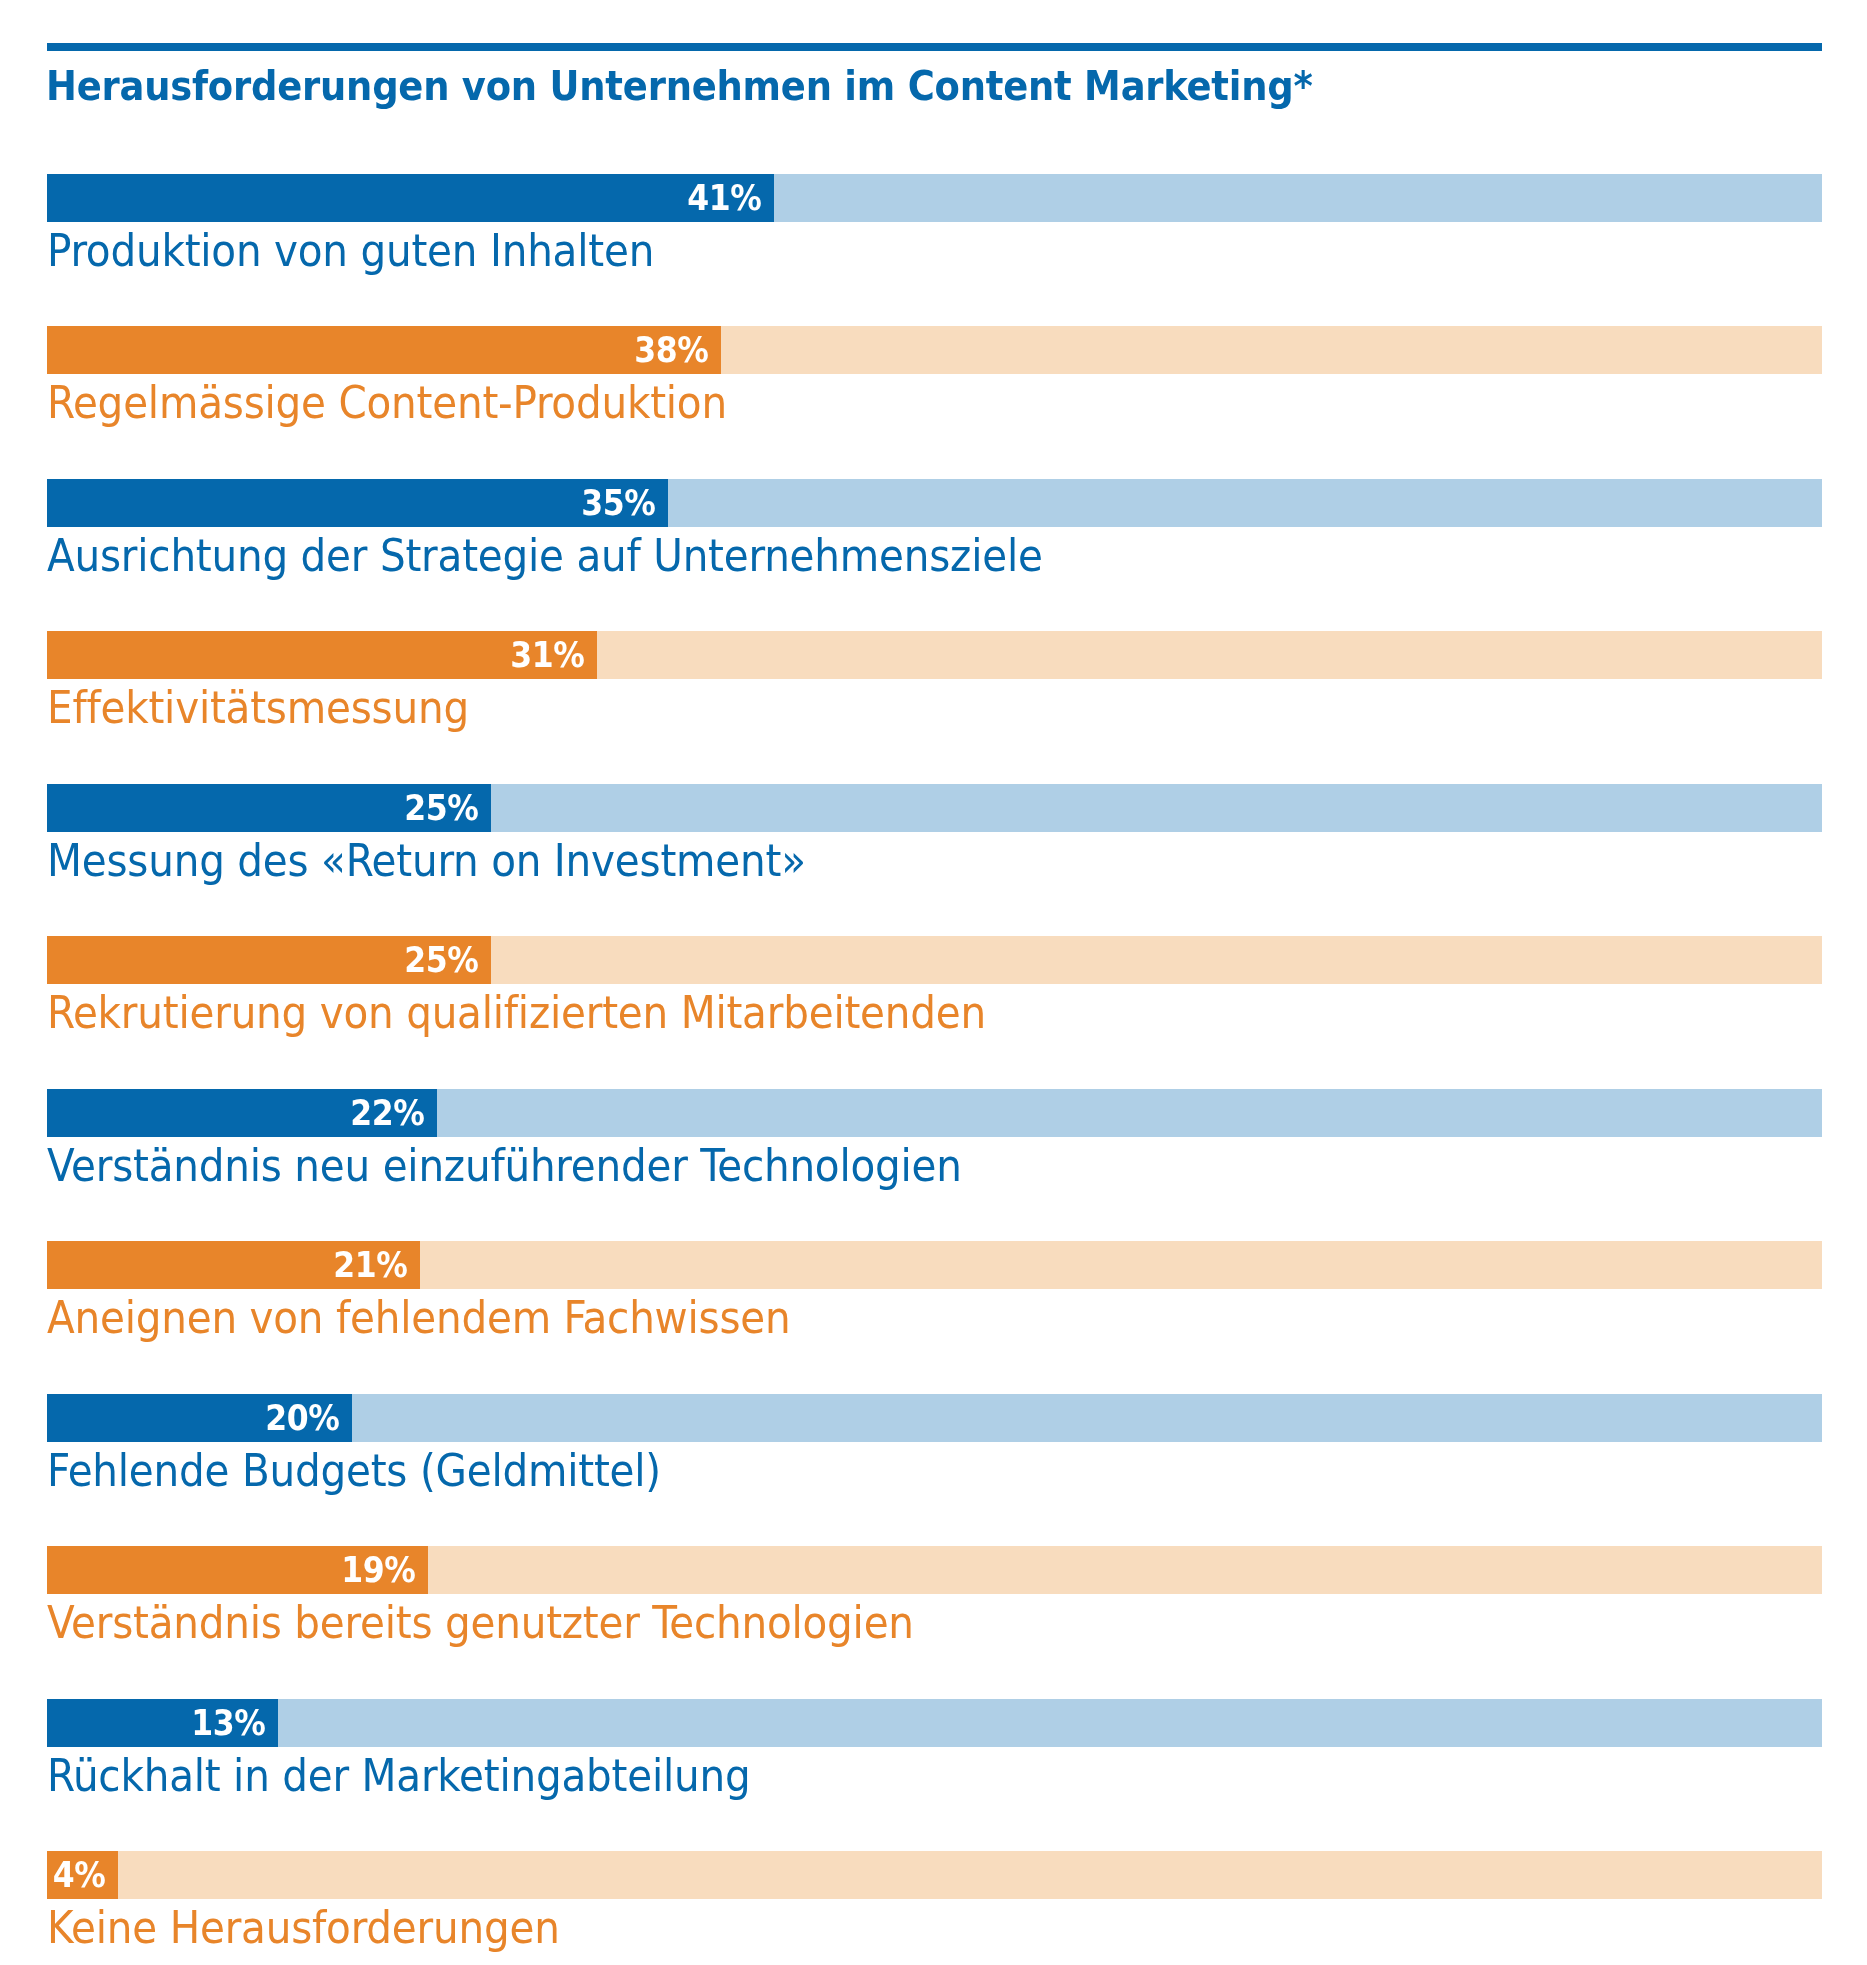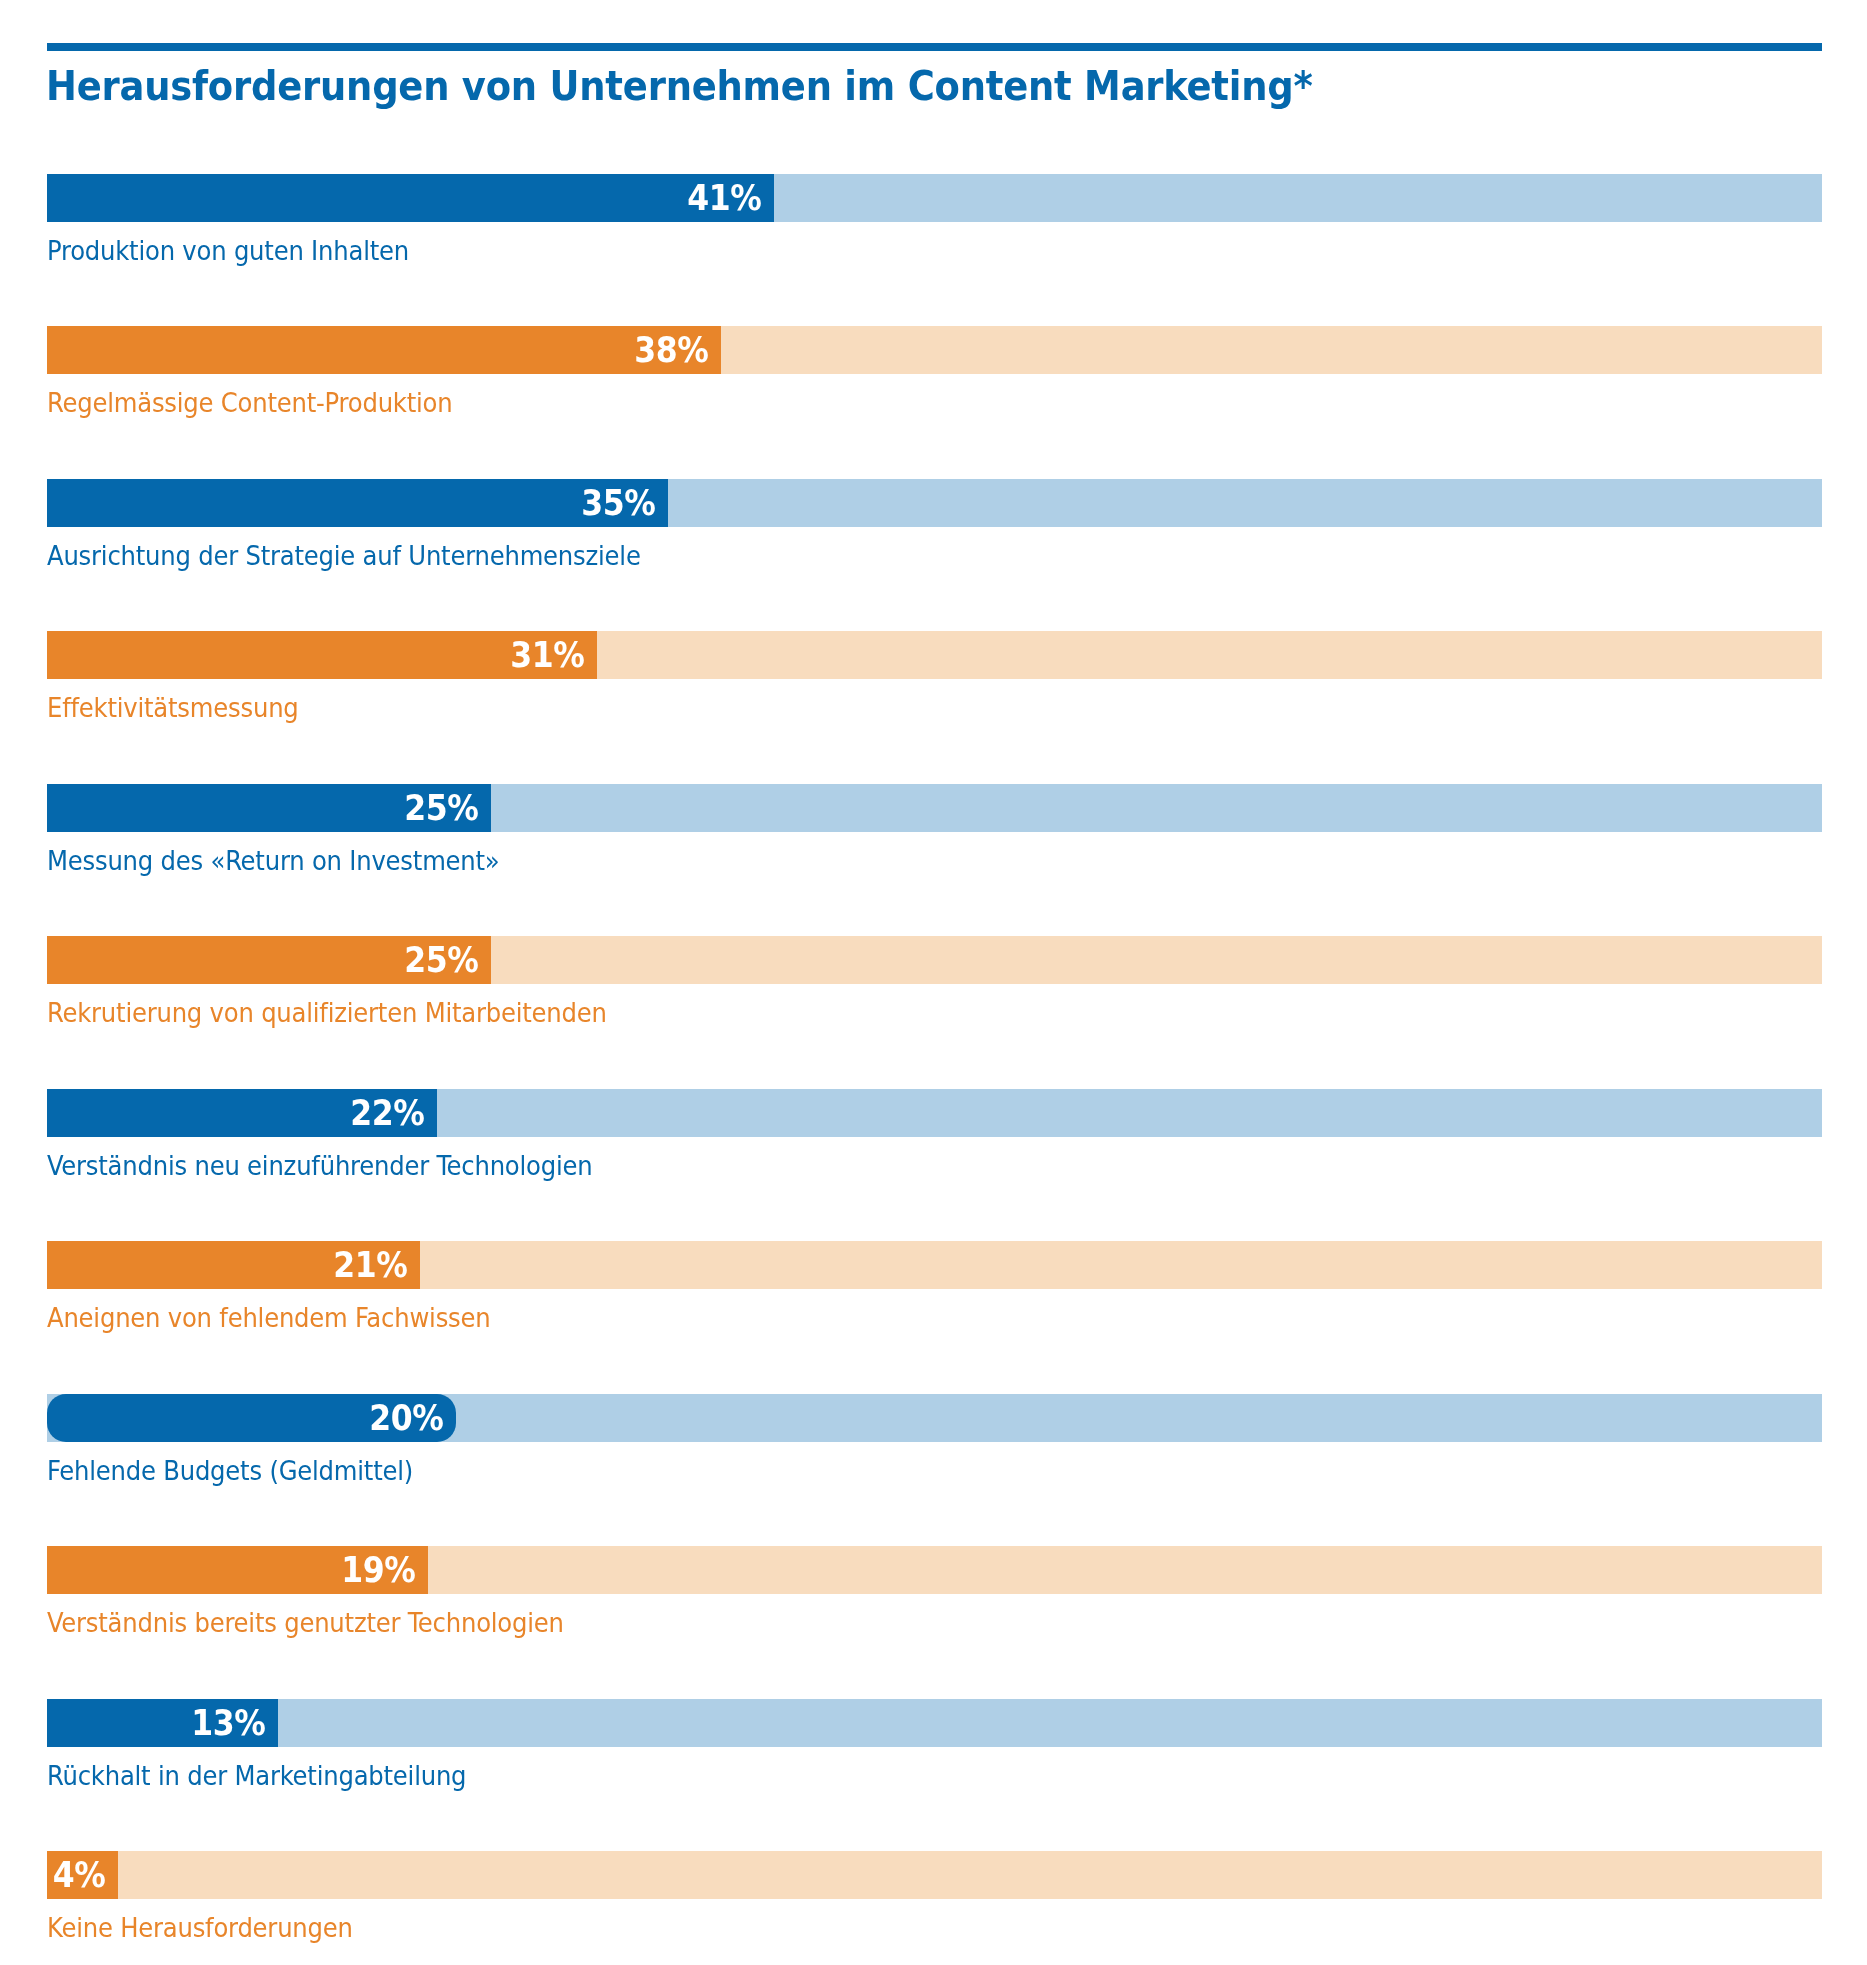--- a/index.html
+++ b/index.html
@@ -94,21 +94,21 @@
     right: 12.6px;
     color: #ffffff;
   }
 
   .bar-label {
     position: absolute;
     left: 0;
     top: 55px;
     height: 43px;
     line-height: 43px;
-    font-size: 27px;
+    font-size: 45px;
     font-weight: normal;
     white-space: nowrap;
     letter-spacing: -0.2px;
   }
 
   
   .c-blue-dark   { background: #0568AC; }
   .c-blue-light  { background: #AFCFE6; }
   .c-orange-dark { background: #E8852A; }
   .c-orange-light{ background: #F8DCBE; }
@@ -184,21 +184,21 @@
       <div class="bar-row" style="top: 1067px;">
         <div class="bar-track c-orange-light">
           <div class="bar-fill c-orange-dark" style="width: 373px; padding-left: 19px;">
             <div class="bar-value inside">21%</div>
           </div>
         </div>
         <div class="bar-label t-orange">Aneignen von fehlendem Fachwissen</div>
       </div>
       <div class="bar-row" style="top: 1220px;">
         <div class="bar-track c-blue-light">
-          <div class="bar-fill c-blue-dark" style="width: 409px; border-radius: 19px;">
+          <div class="bar-fill c-blue-dark" style="width: 305px;">
             <div class="bar-value inside">20%</div>
           </div>
         </div>
         <div class="bar-label t-blue">Fehlende Budgets (Geldmittel)</div>
       </div>
       <div class="bar-row" style="top: 1372px;">
         <div class="bar-track c-orange-light">
           <div class="bar-fill c-orange-dark" style="width: 381px;">
             <div class="bar-value inside">19%</div>
           </div>

